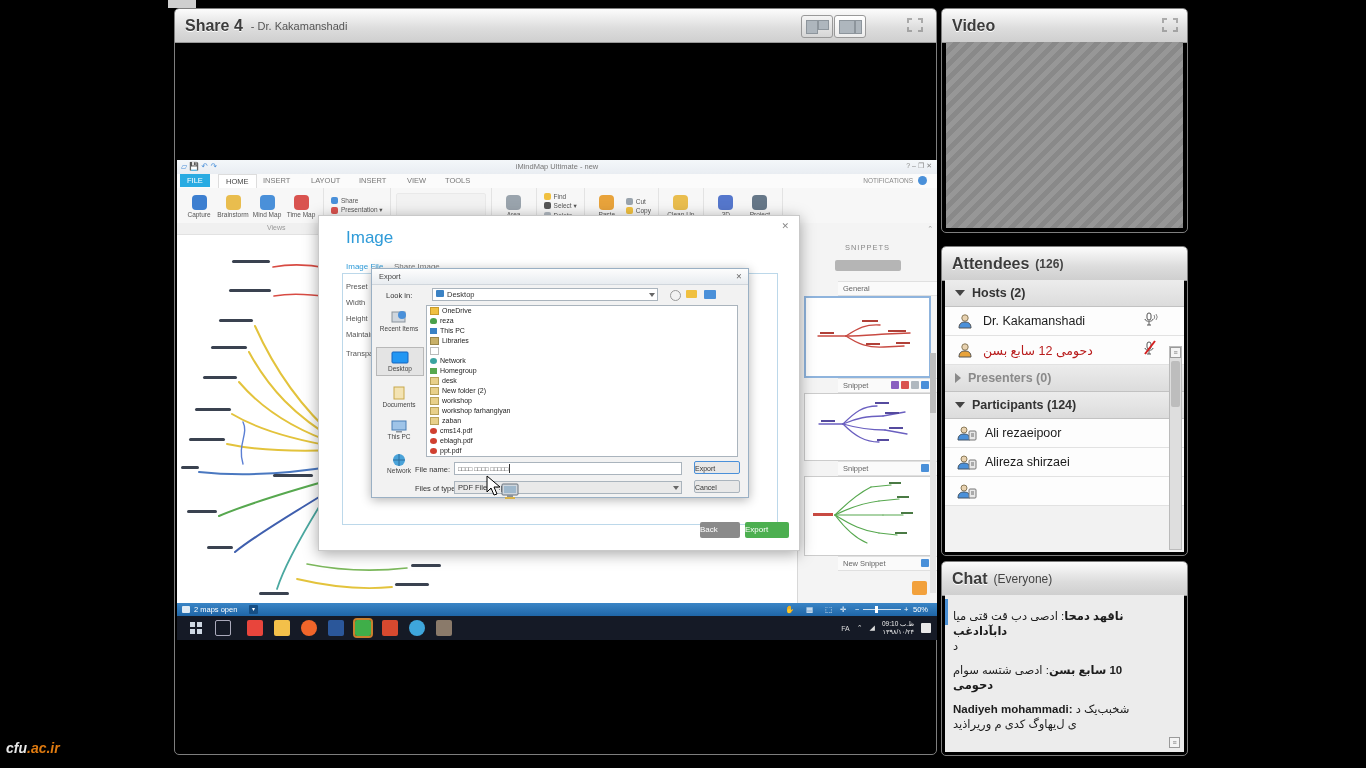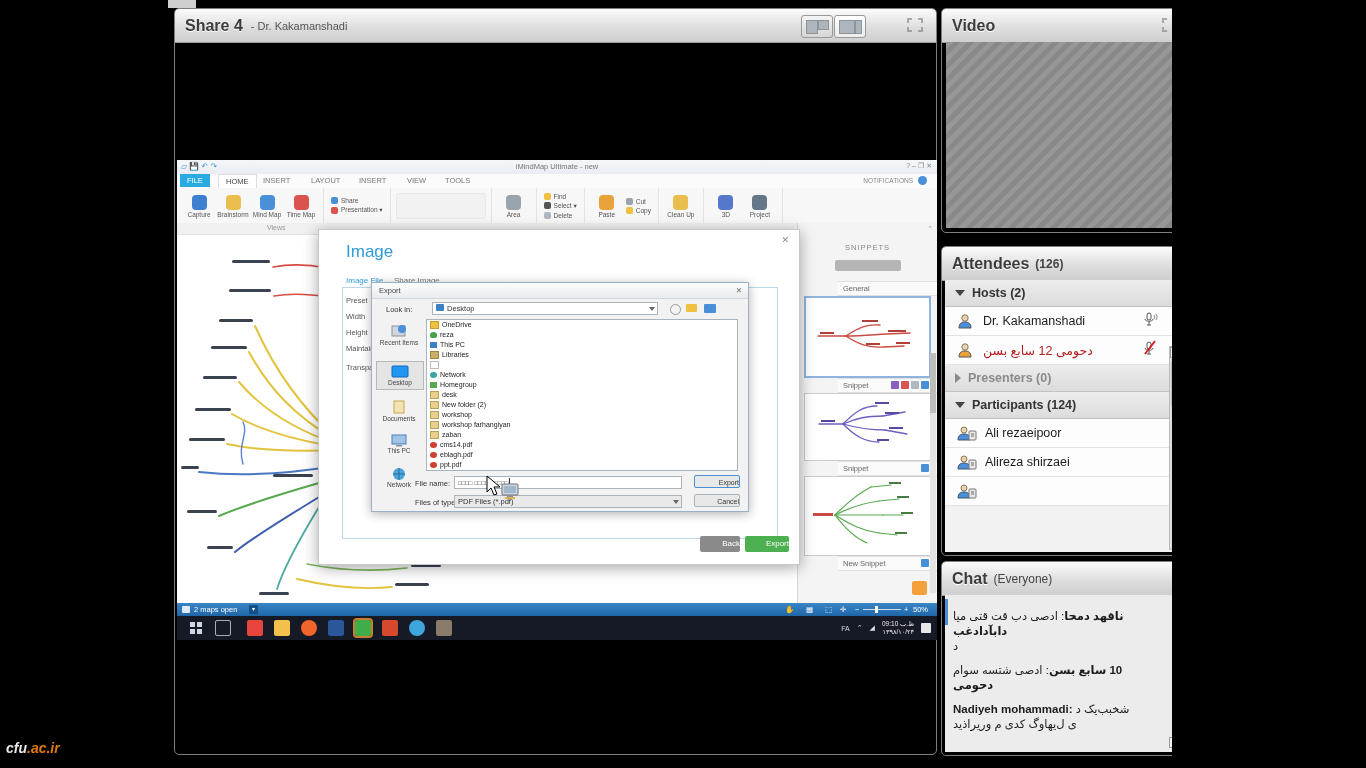--- a/index.html
+++ b/index.html
@@ -1,16 +1,16 @@
 <!DOCTYPE html>
 <html><head>
 <meta charset="utf-8">
 <style>
   html,body{margin:0;padding:0;background:#000;}
-  .stage{position:relative;width:1172px;height:768px;background:#000;overflow:hidden;
+  .stage{position:relative;width:1366px;height:768px;background:#000;overflow:hidden;
          font-family:"Liberation Sans","DejaVu Sans",sans-serif;}
   .abs{position:absolute;}
   .bo{unicode-bidi:bidi-override;direction:ltr;}
 
   
   .pod{position:absolute;border:1px solid #7e7e7e;border-radius:5px;background:#000;box-sizing:border-box;}
   .pod-header{position:relative;height:33px;background:linear-gradient(#fcfcfc,#dcdcdc 60%,#cfcfcf);
               border-bottom:1px solid #9a9a9a;border-radius:4px 4px 0 0;display:flex;align-items:center;}
   .pod-title{font-size:16px;font-weight:bold;color:#3c3c3c;padding-left:10px;text-shadow:0 1px 0 #fff;}
   .pod-sub{font-size:11px;color:#555;margin-left:8px;}
@@ -82,28 +82,28 @@
 
   .statusbar{position:absolute;left:0;top:443px;width:100%;height:13px;
              background:linear-gradient(#3a85c6,#1f66a7);color:#fff;font-size:7.5px;}
   .taskbar{position:absolute;left:0;top:456px;width:100%;height:24px;background:#151a26;}
   .tb-ic{position:absolute;top:4px;width:16px;height:16px;border-radius:2px;}
   .tb-active{outline:2px solid #c97f2e;background:#2a3040;}
   .tray{position:absolute;right:6px;top:0;height:24px;color:#ddd;font-size:7px;display:flex;align-items:center;gap:7px;}
   .clock{text-align:right;font-size:6.5px;line-height:8px;color:#eee;}
 
   
-  .dlg-image{position:absolute;left:141px;top:69px;width:480px;height:334px;background:#fff;
+  .dlg-image{position:absolute;left:141px;top:55px;width:480px;height:334px;background:#fff;
              border:1px solid #c9c9c9;box-shadow:0 3px 14px rgba(0,0,0,.35);}
   .dlg-image .ttl{position:absolute;left:27px;top:12px;font-size:17px;color:#2f9bd8;}
   .dlg-image .x{position:absolute;right:10px;top:5px;color:#888;font-size:9px;}
   .itab{position:absolute;top:46px;font-size:8px;}
   .bluebox{position:absolute;left:23px;top:57px;width:434px;height:250px;border:1px solid #bcd8ea;}
   .ilabel{position:absolute;left:27px;font-size:7.5px;color:#555;}
-  .btn{position:absolute;height:16px;border-radius:2px;color:#fff;font-size:8px;text-align:right;line-height:16px;}
+  .btn{position:absolute;height:16px;border-radius:2px;color:#fff;font-size:8px;text-align:left;line-height:16px;}
 
   .dlg-export{position:absolute;left:52px;top:52px;width:376px;height:228px;background:#f2f2f2;
               border:1px solid #9ab0c4;box-shadow:0 2px 10px rgba(0,0,0,.3);font-size:7.5px;color:#333;}
   .exp-title{height:15px;background:linear-gradient(#fdfdfd,#e8ecf0);border-bottom:1px solid #d0d6dc;
              line-height:15px;padding-left:7px;font-size:7.5px;color:#444;position:relative;}
   .combo{position:absolute;background:#fff;border:1px solid #aab4bd;height:13px;box-sizing:border-box;
          font-size:7.5px;line-height:11px;padding-left:3px;}
   .combo .car{position:absolute;right:2px;top:4px;width:0;height:0;border-left:3px solid transparent;
               border-right:3px solid transparent;border-top:4px solid #666;}
   .side-item{position:absolute;left:4px;width:46px;text-align:center;font-size:6.5px;color:#444;}

